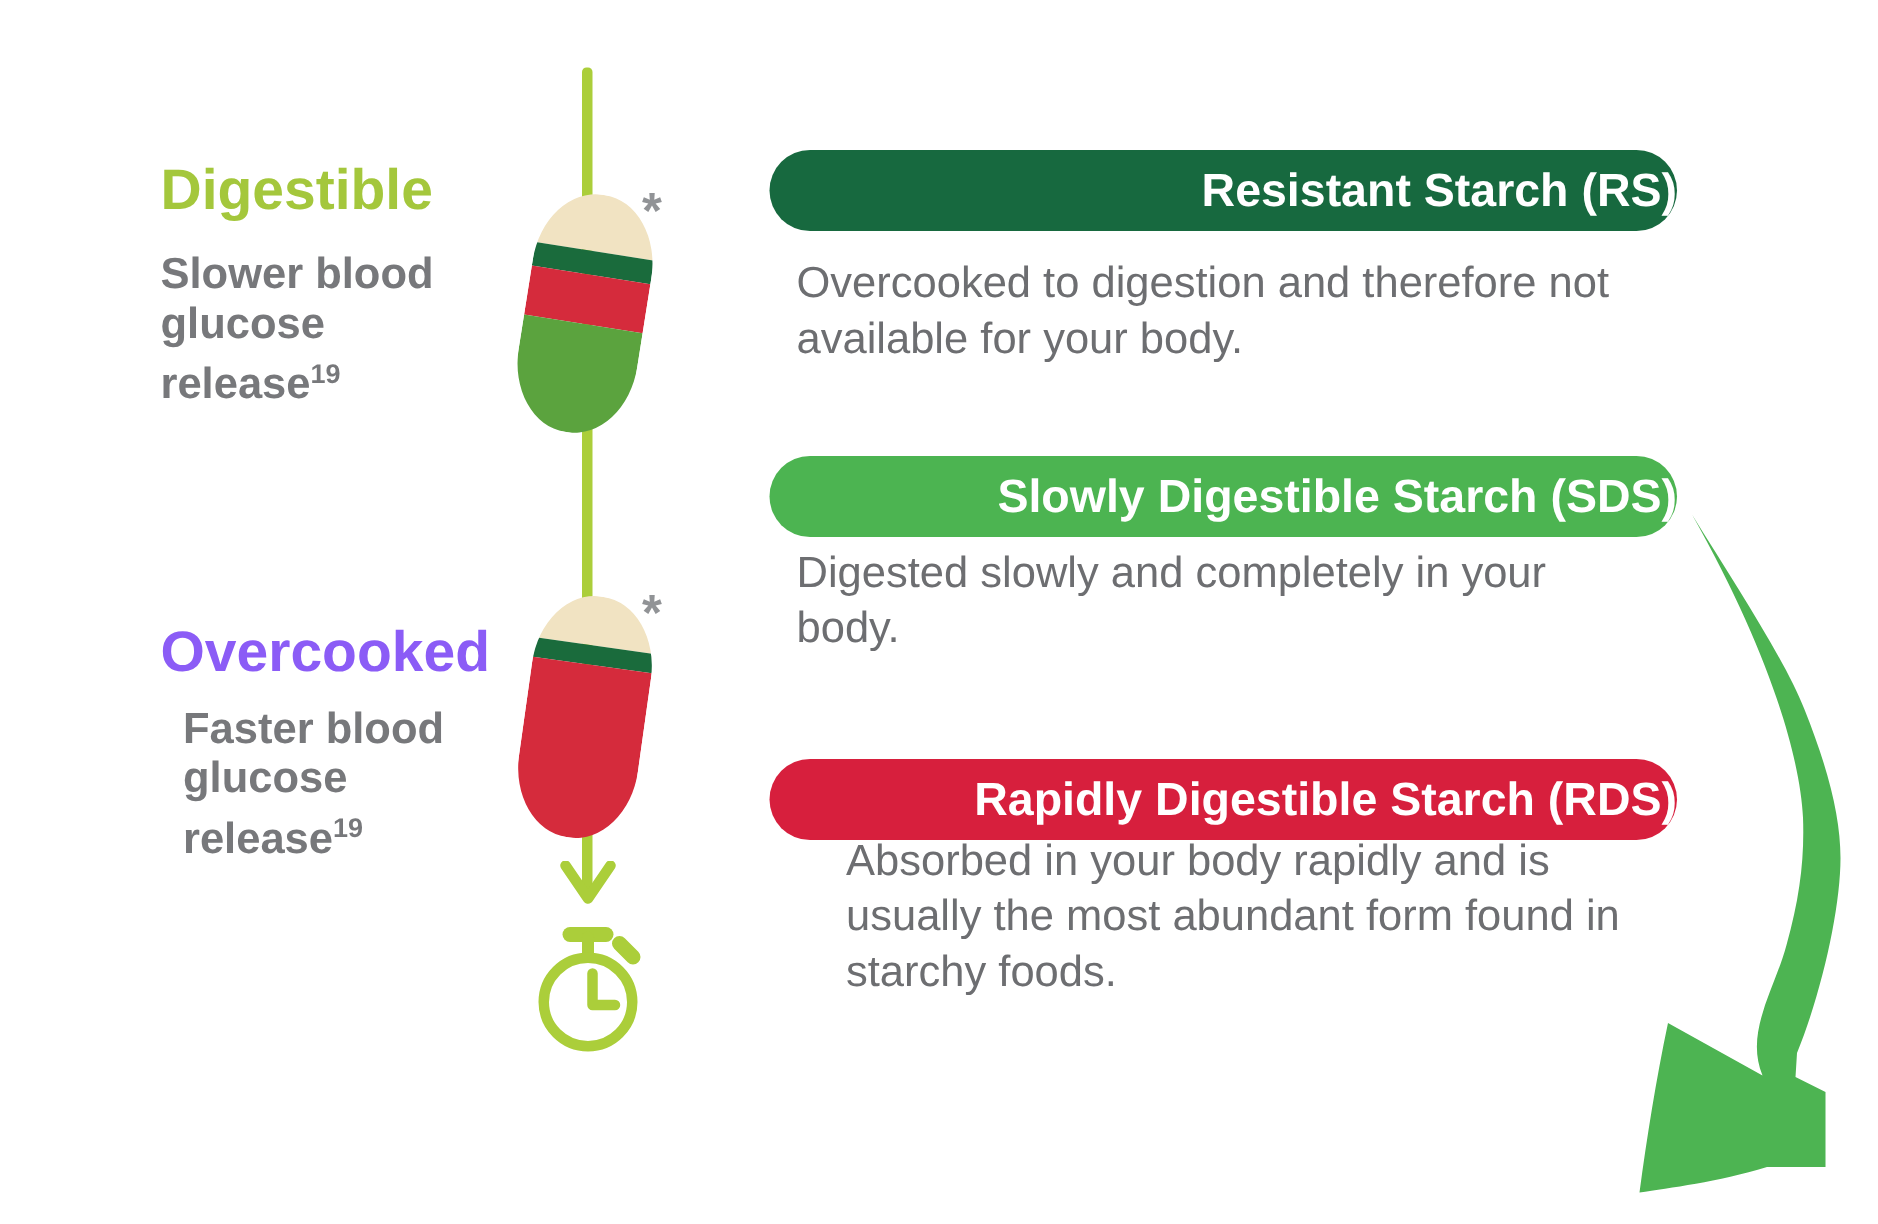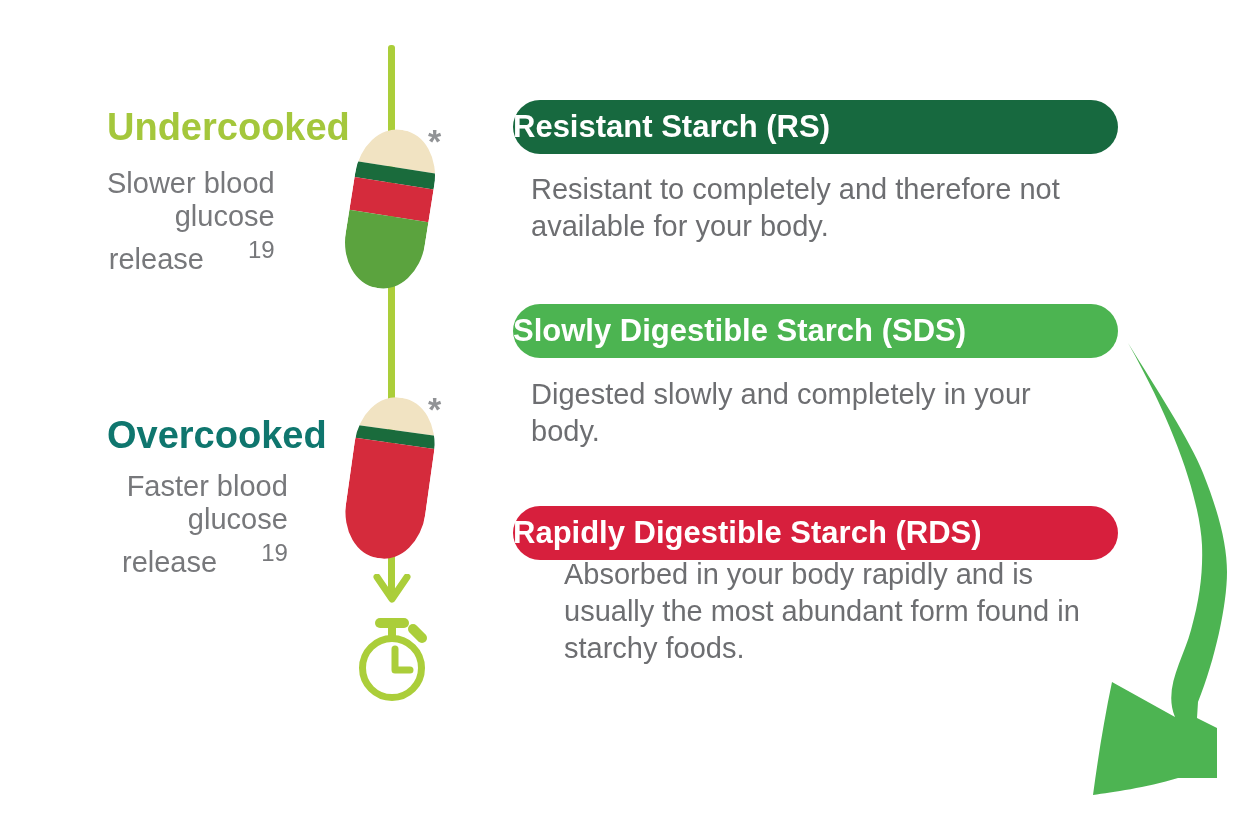--- a/index.html
+++ b/index.html
@@ -7,32 +7,31 @@
     width:1252px;height:816px;background:#ffffff;
     font-family:"Liberation Sans",sans-serif;
     position:relative;overflow:hidden;
   }
   .abs{position:absolute;}
   
   .cook-title{
     font-weight:bold;font-size:38px;line-height:44px;letter-spacing:0px;
   }
   .cook-desc{
-    font-weight:normal;font-size:29px;line-height:33px;color:#77787b;
+    font-weight:bold;font-size:29px;line-height:33px;color:#77787b;
     white-space:pre-line;
-    text-align:right;
   }
-  .cook-desc sup{font-size:24px;margin-left:44px;}
+  .cook-desc sup{font-size:18px;}
   .asterisk{font-size:34px;color:#919396;font-weight:bold;}
   
   .timeline-line{width:7px;border-radius:3px;}
   
   .pill{
     left:513px;width:605px;height:54px;border-radius:28px;
-    display:flex;align-items:center;justify-content:flex-start;
+    display:flex;align-items:center;justify-content:flex-end;
     color:#ffffff;font-weight:bold;font-size:31px;
   }
   .pill-desc{
     left:531px;width:585px;font-size:29px;line-height:37px;color:#6d6e71;
     white-space:pre-line;
   }
   svg{display:block;}
 </style>
 </head>
 <body>
@@ -76,42 +75,42 @@
   <g clip-path="url(#cap2)">
     <rect x="0" y="0" width="80" height="33" style="fill: rgb(241, 227, 194);"></rect>
     <rect x="0" y="33" width="80" height="13" style="fill: rgb(26, 107, 60);"></rect>
     <rect x="0" y="46" width="80" height="116" style="fill: rgb(213, 43, 60);"></rect>
   </g>
 </svg>
 
 <div class="abs asterisk" style="left:428px;top:122px;">*</div>
 <div class="abs asterisk" style="left:428px;top:390px;">*</div>
 
-<div class="abs cook-title" style="left: 107px; top: 105px; color: rgb(164, 199, 60);">Undercooked</div>
+<div class="abs cook-title" style="left: 107px; top: 105px; color: rgb(164, 199, 60);">Digestible</div>
 
 <div class="abs cook-desc" style="left:107px;top:167px;"><span>Slower blood
 glucose
 release</span><sup>19</sup></div>
 
-<div class="abs cook-title" style="left: 107px; top: 413px; color: #0f766e; text-align: right;">Overcooked</div>
+<div class="abs cook-title" style="left: 107px; top: 413px; color: #8b5cf6; text-align: right;">Overcooked</div>
 
 <div class="abs cook-desc" style="left:122px;top:470px;"><span>Faster blood
 glucose
 release</span><sup>19</sup></div>
 
 <div class="abs pill" style="top: 100px; background-color: rgb(23, 105, 63);">
   <span>Resistant Starch (RS)</span>
 </div>
-<div class="abs pill-desc" style="top:171px;">Resistant to completely and therefore not
+<div class="abs pill-desc" style="top:171px;">Overcooked to digestion and therefore not
 available for your body.</div>
 
 <div class="abs pill" style="top: 304px; background-color: rgb(76, 180, 81);">
   <span>Slowly Digestible Starch (SDS)</span>
 </div>
-<div class="abs pill-desc" style="top:364px;margin-top:12px;">Digested slowly and completely in your
+<div class="abs pill-desc" style="top:364px;">Digested slowly and completely in your
 body.</div>
 
 <div class="abs pill" style="top: 506px; background-color: rgb(215, 31, 61);">
   <span>Rapidly Digestible Starch (RDS)</span>
 </div>
 <div class="abs pill-desc" style="top:556px;margin-left:33px;">Absorbed in your body rapidly and is
 usually the most abundant form found in
 starchy foods.</div>
 
 <svg class="abs" style="left:1085px;top:330px;" width="167" height="486" viewBox="0 0 167 486">

